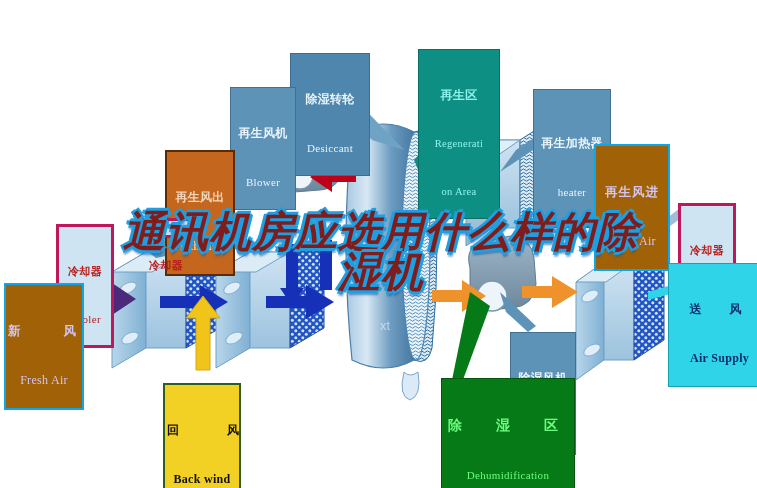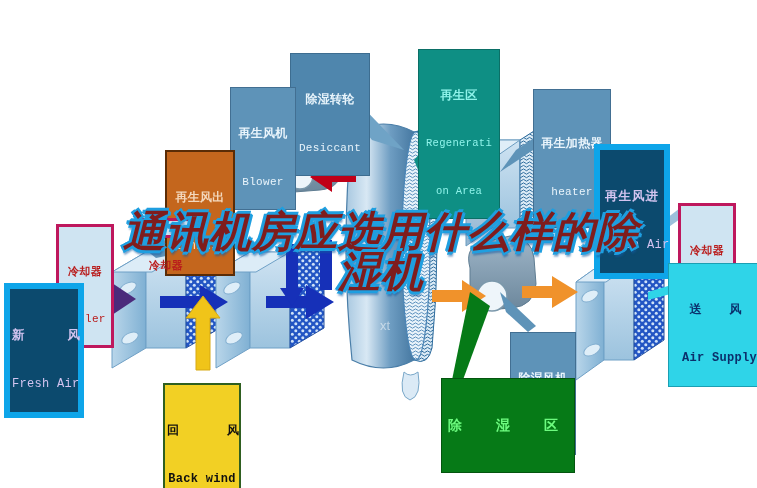--- a/index.html
+++ b/index.html
@@ -3,21 +3,21 @@
 <meta charset="utf-8">
 <style>
   html,body{margin:0;padding:0;background:#ffffff;}
   body{width:757px;height:488px;overflow:hidden;font-family:"Liberation Sans",sans-serif;}
   #stage{position:relative;width:757px;height:488px;background:#ffffff;}
   svg#diagram{position:absolute;left:0;top:0;width:757px;height:488px;}
 
   .lbl{position:absolute;box-sizing:border-box;text-align:center;line-height:1.12;
        white-space:pre;letter-spacing:.3px;}
   .lbl .cn{display:block;font-family:"Liberation Serif",serif;font-weight:bold;}
-  .lbl .en{display:block;font-family:Liberation Mono, monospace;}
+  .lbl .en{display:block;font-family:Liberation Serif, serif;}
 
   
   .sb{background:#4f86ad;border:1px solid #3d6d90;color:#e8f4fb;}
   .sb .cn{font-size:12px;}
   .sb .en{font-size:11px;}
 
   .sb2{background:#5e93b8;border:1px solid #426f92;color:#eaf5fc;}
   .sb2 .cn{font-size:12px;}
   .sb2 .en{font-size:11px;}
 
@@ -30,21 +30,21 @@
   .org{background:#c4661d;border:2px solid #5a2c06;color:#f3d8bd;}
   .org .cn{font-size:12px;}
   .org .en{font-size:12px;color:#ffe9c9;}
 
   
   .teal{background:#0e8f84;border:1px solid #0b6f66;color:#8ff3ea;}
   .teal .cn{font-size:12px;}
   .teal .en{font-size:10.5px;}
 
   
-  .pur{background:#0c4a6e;border:6px solid #0ea5e9;color:#d3c4f0;text-align:center;}
+  .pur{background:#a16207;border:2px solid #0ea5e9;color:#d3c4f0;text-align:center;}
   .pur .cn{font-size:12.5px;letter-spacing:6px;}
   .pur .en{font-size:12px;}
 
   
   .yel{background:#f2d024;border:2px solid #2f5f20;color:#101010;}
   .yel .cn{font-size:12px;letter-spacing:8px;}
   .yel .en{font-size:12px;font-weight:bold;}
 
   
   .grn{background:#067a17;border:1px solid #04550f;color:#6dfb7f;}
@@ -283,20 +283,21 @@
   <span class="en">Back wind</span>
 </div>
 
 <div class="lbl sb2" style="left:510px;top:332px;width:66px;padding:3px 2px;">
   <span class="cn">除湿风机</span>
   <span class="en">Blower</span>
 </div>
 
 <div class="lbl grn" style="left:441px;top:378px;width:134px;padding:3px 2px;">
   <span class="cn">除　湿　区</span>
+  <span class="en">Dehumidification</span>
   
 </div>
 
 <div class="lbl cyn" style="left:668px;top:263px;width:103px;padding:3px 2px;">
   <span class="cn">送　风</span>
   <span class="en">Air Supply</span>
 </div>
 
 <div id="overlay-title">
   <span>通讯机房应选用什么样的除</span>

